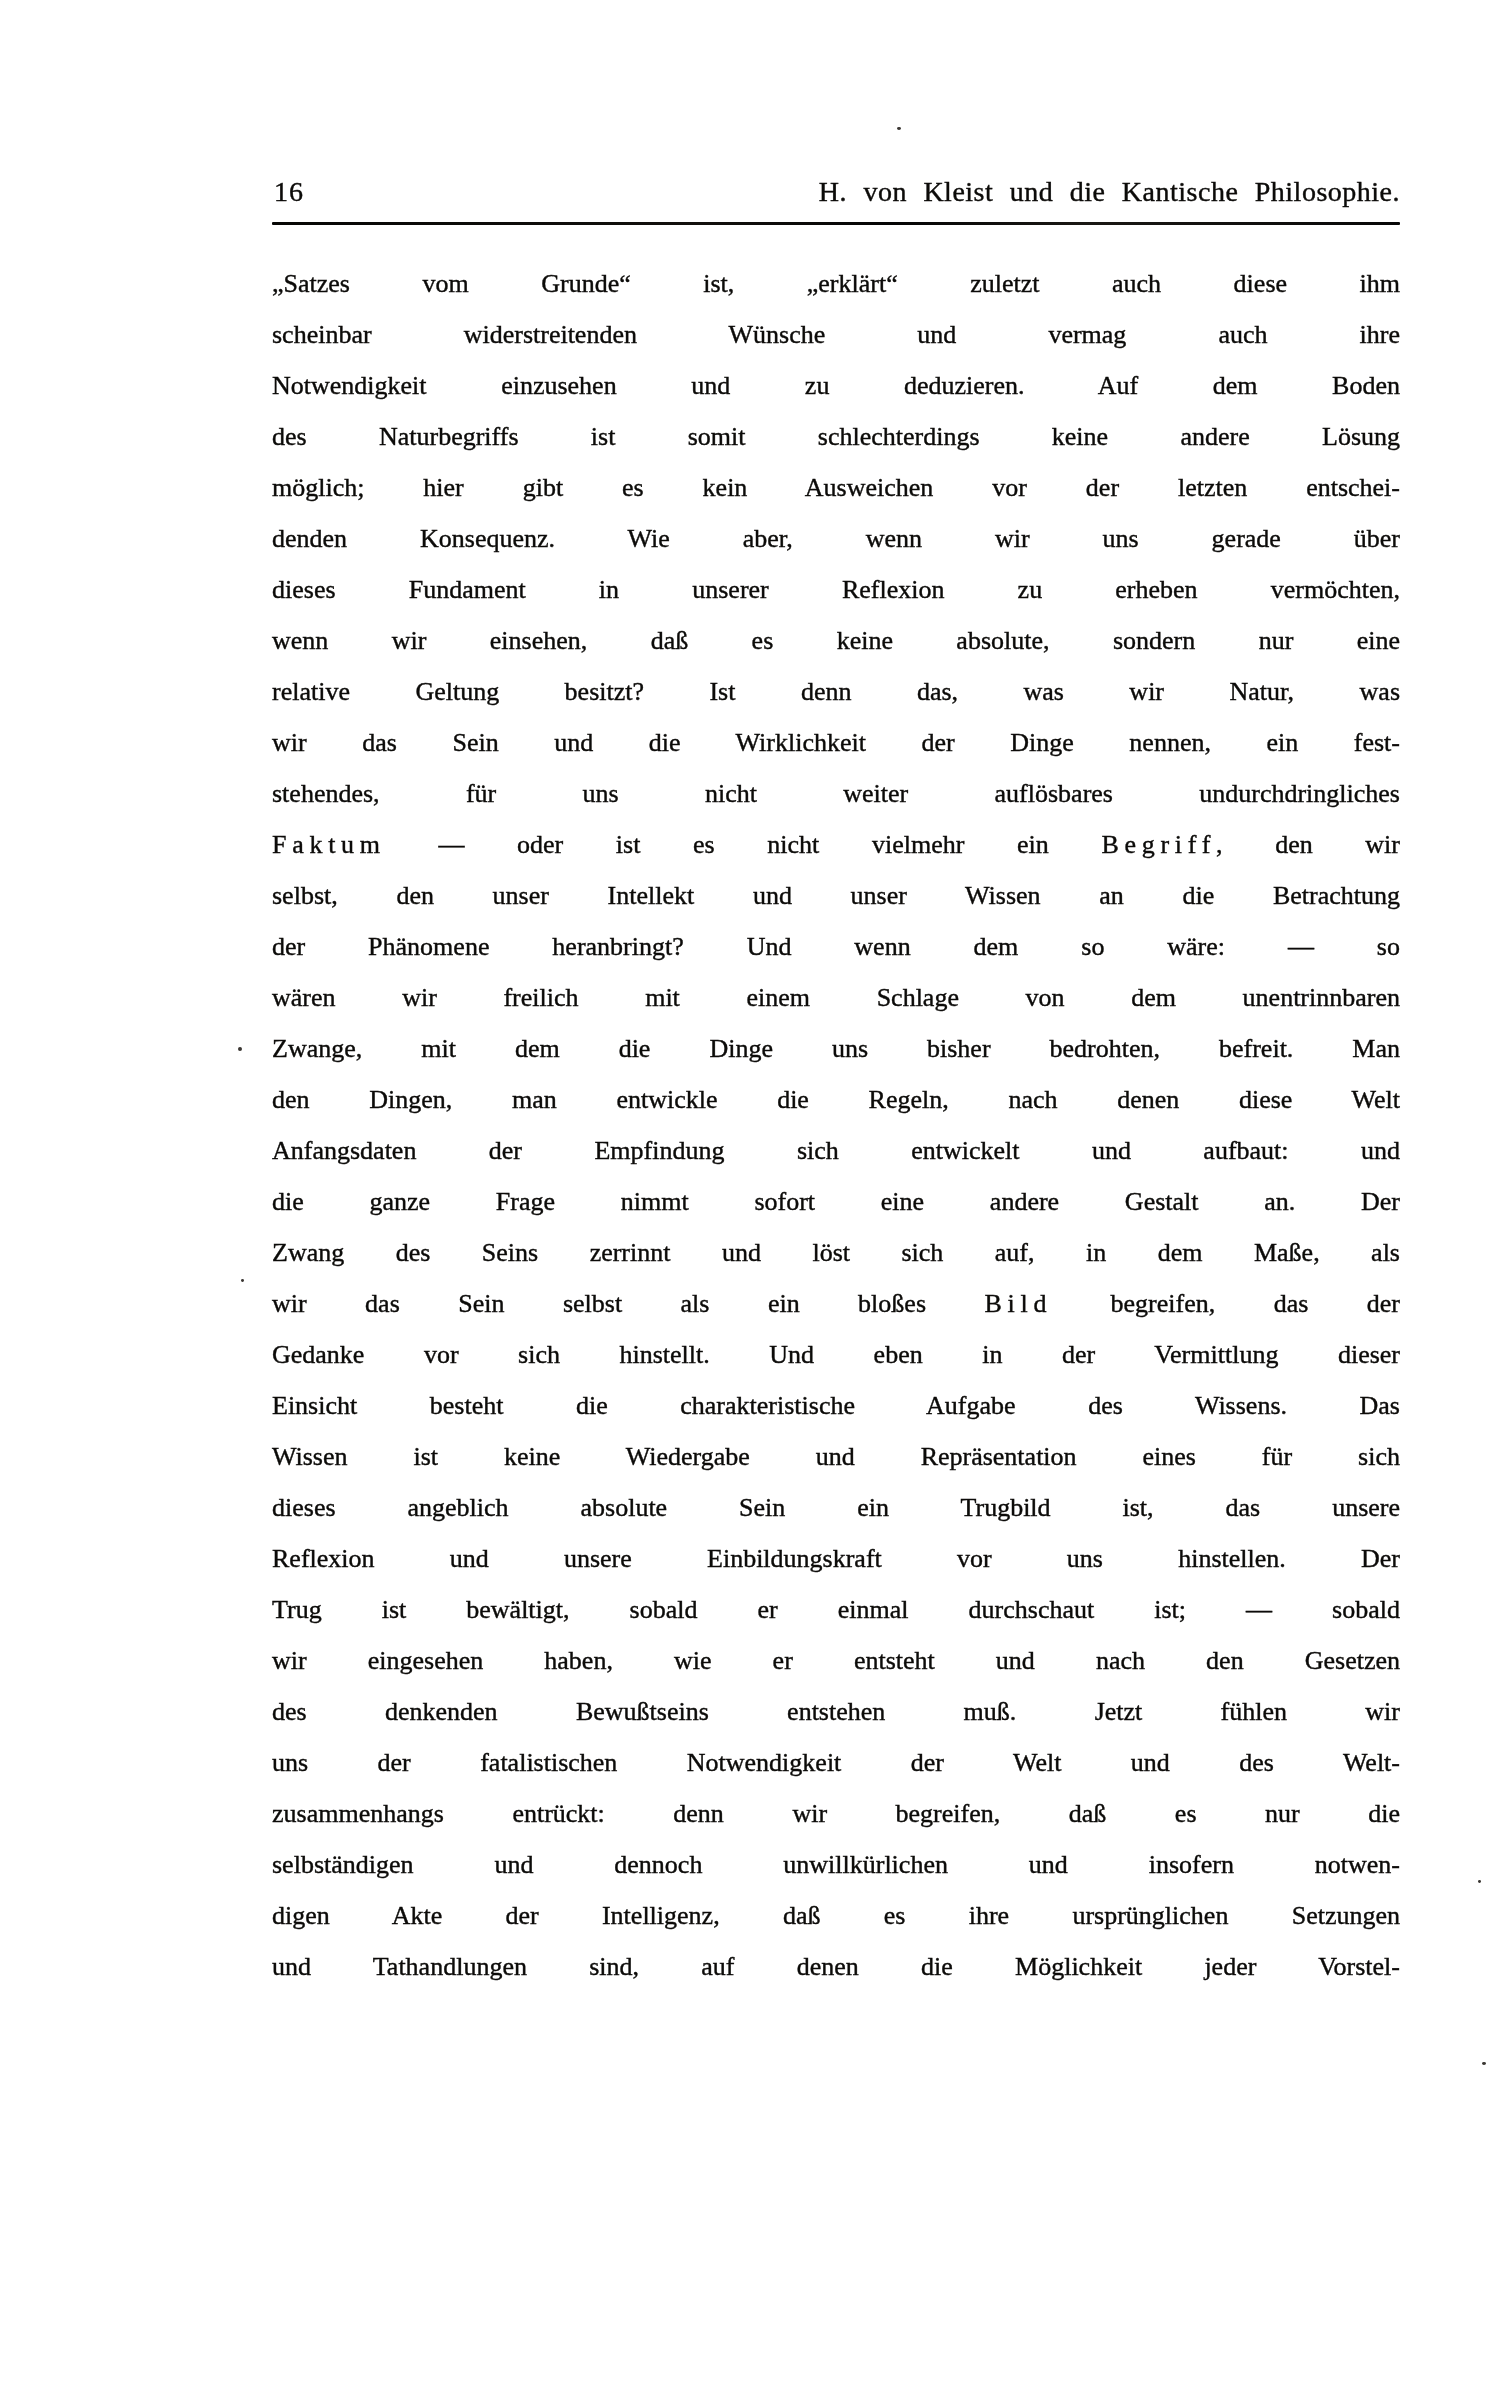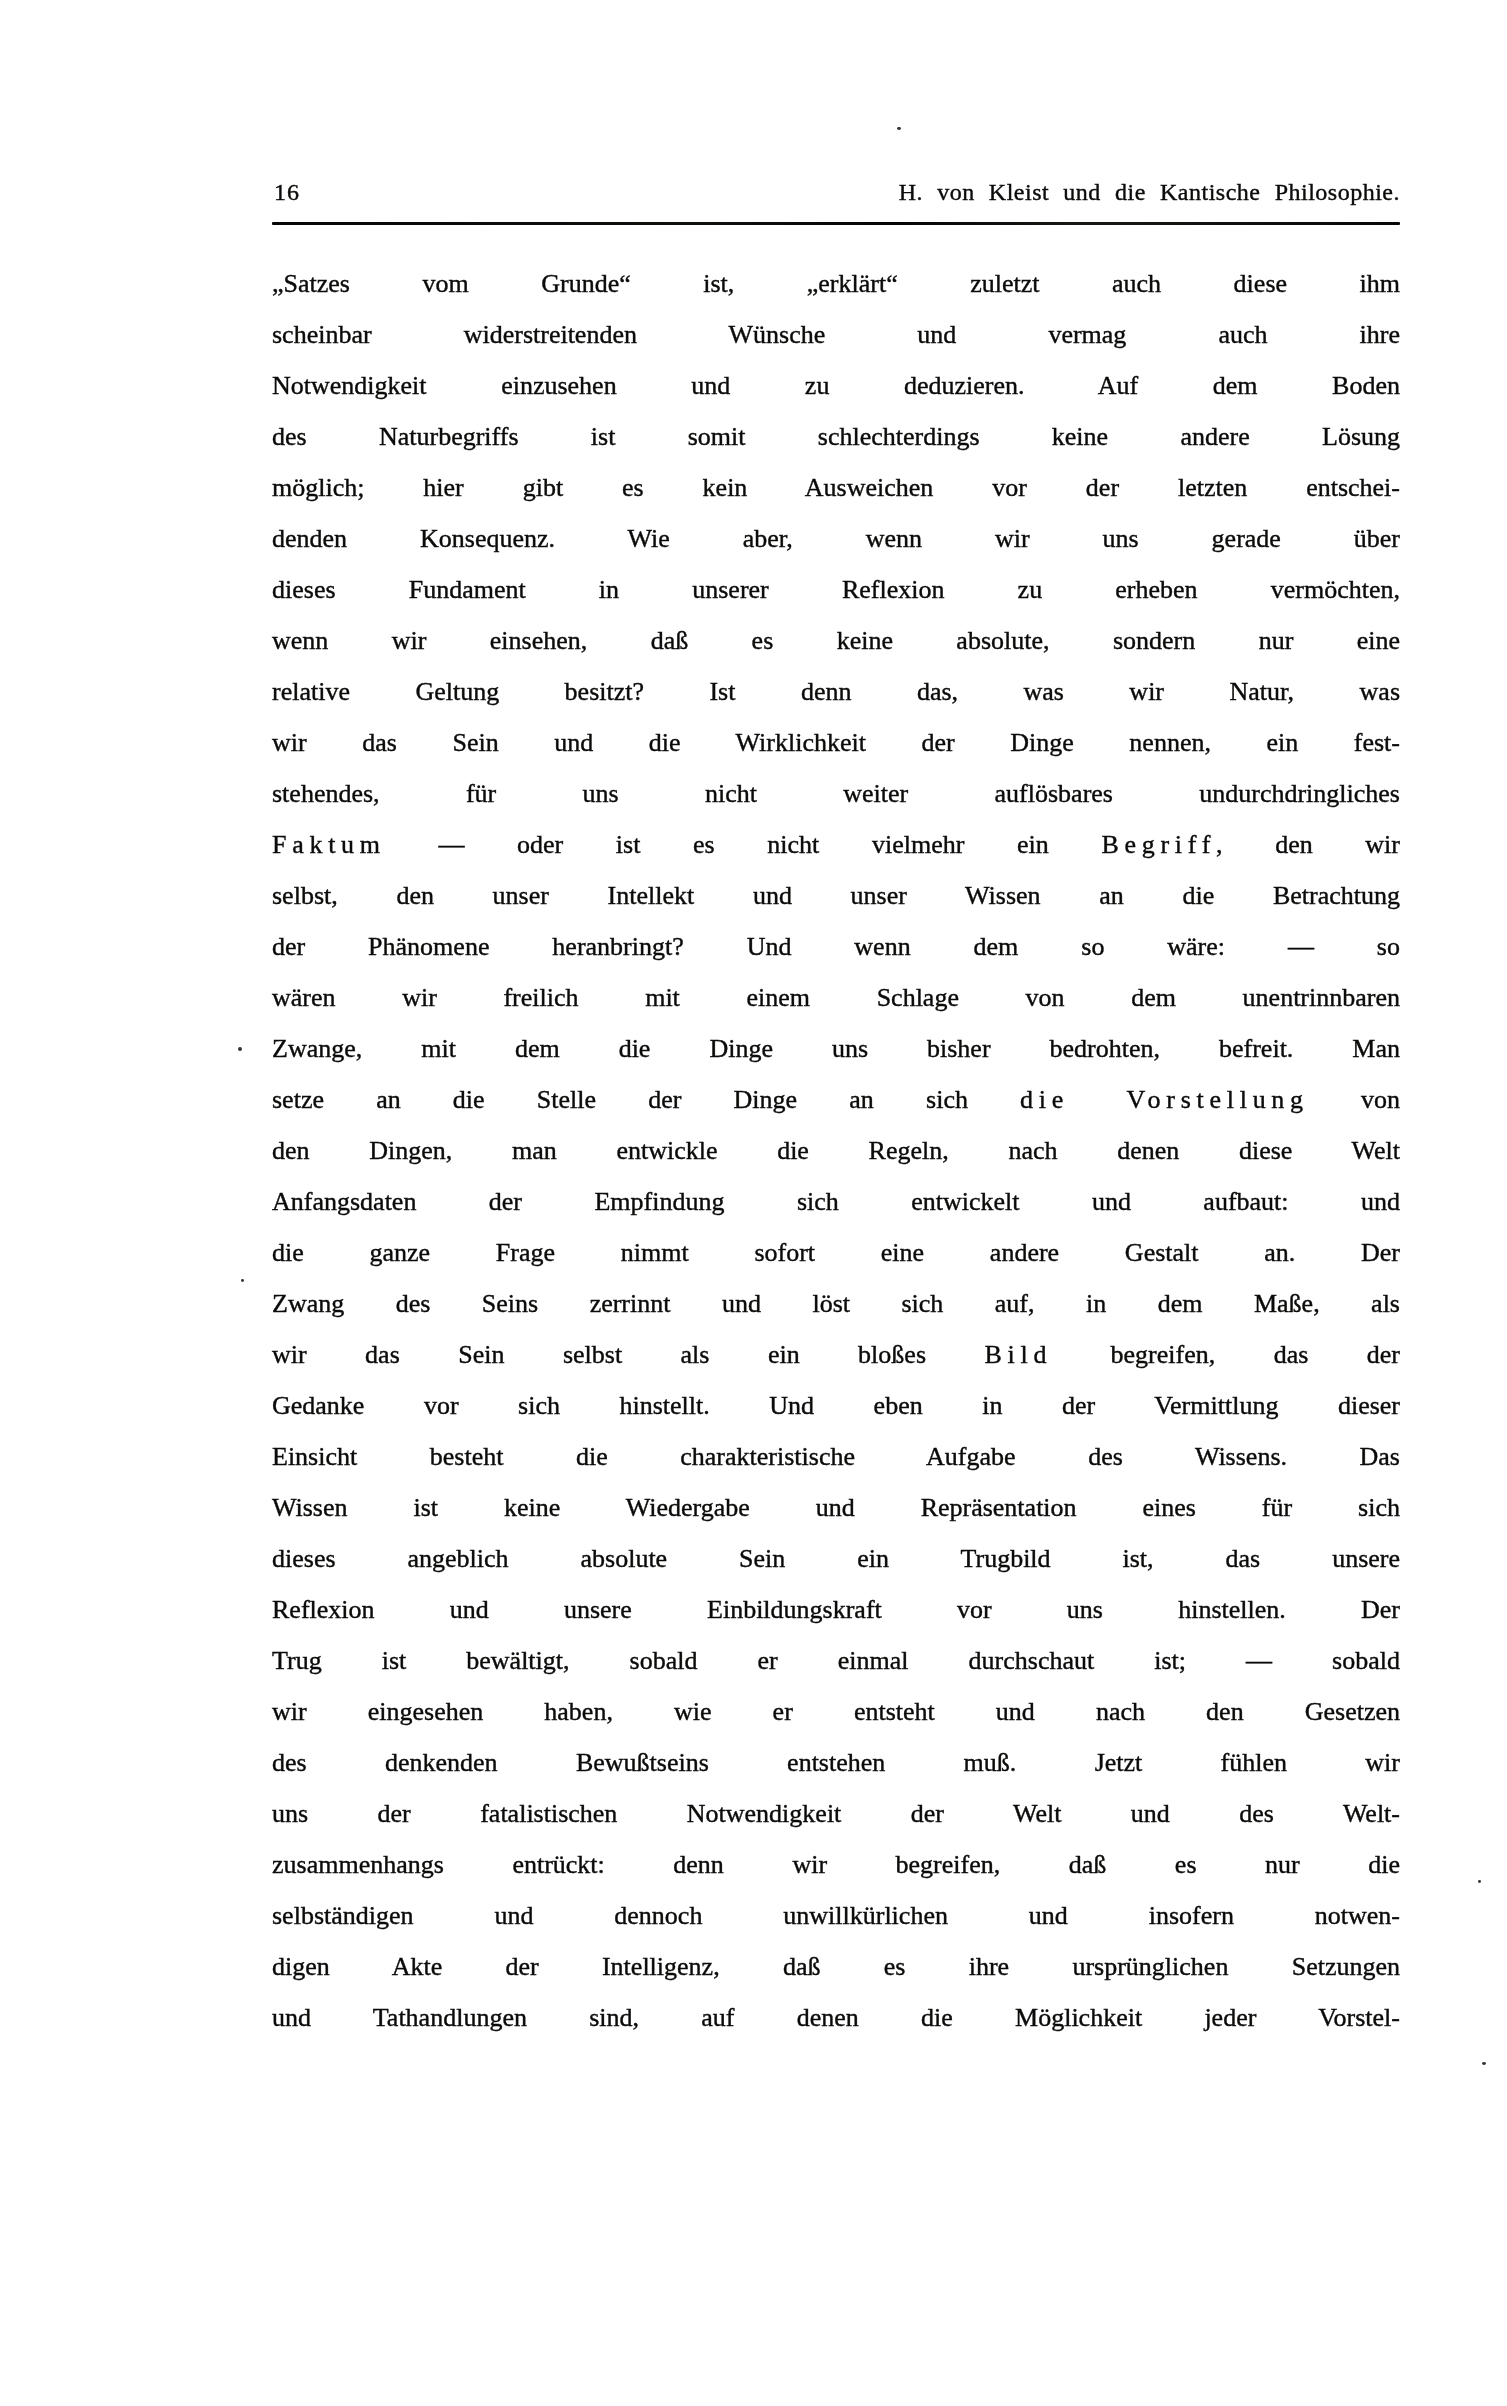--- a/index.html
+++ b/index.html
@@ -16,21 +16,21 @@
     color: #0c0b09;
   }
   .content {
     position: absolute;
     left: 272px; top: 170px;
     width: 1128px;
   }
   .page-header {
     position: relative;
     height: 44px;
-    font-size: 24px;
+    font-size: 28px;
     line-height: 44px;
     -webkit-text-stroke: 0.4px #0c0b09;
   }
   .page-number {
     position: absolute;
     left: 1.9px; top: 0;
     letter-spacing: 1px;
   }
   .running-title {
     display: block;
@@ -88,21 +88,20 @@
         <div class="line"><span>dieses Fundament in unserer Reflexion zu erheben vermöchten,</span></div>
         <div class="line"><span>wenn wir einsehen, daß es keine absolute, sondern nur eine</span></div>
         <div class="line"><span>relative Geltung besitzt? Ist denn das, was wir Natur, was</span></div>
         <div class="line"><span>wir das Sein und die Wirklichkeit der Dinge nennen, ein fest-</span></div>
         <div class="line"><span>stehendes, für uns nicht weiter auflösbares undurchdringliches</span></div>
         <div class="line"><span class="sperr">Faktum</span><span> — oder ist es nicht vielmehr ein </span><span class="sperr">Begriff</span><span>, den wir</span></div>
         <div class="line"><span>selbst, den unser Intellekt und unser Wissen an die Betrachtung</span></div>
         <div class="line"><span>der Phänomene heranbringt? Und wenn dem so wäre: — so</span></div>
         <div class="line"><span>wären wir freilich mit einem Schlage von dem unentrinnbaren</span></div>
         <div class="line"><span>Zwange, mit dem die Dinge uns bisher bedrohten, befreit. Man</span></div>
-        <div class="line"><span>setze an die Stelle der Dinge an sich </span><span class="sperr">die Vorstellung</span><span> von</span></div>
         <div class="line"><span>den Dingen, man entwickle die Regeln, nach denen diese Welt</span></div>
         <div class="line"><span>Anfangsdaten der Empfindung sich entwickelt und aufbaut: und</span></div>
         <div class="line"><span>die ganze Frage nimmt sofort eine andere Gestalt an. Der</span></div>
         <div class="line"><span>Zwang des Seins zerrinnt und löst sich auf, in dem Maße, als</span></div>
         <div class="line"><span>wir das Sein selbst als ein bloßes </span><span class="sperr">Bild</span><span> begreifen, das der</span></div>
         <div class="line"><span>Gedanke vor sich hinstellt. Und eben in der Vermittlung dieser</span></div>
         <div class="line"><span>Einsicht besteht die charakteristische Aufgabe des Wissens. Das</span></div>
         <div class="line"><span>Wissen ist keine Wiedergabe und Repräsentation eines für sich</span></div>
         <div class="line"><span>dieses angeblich absolute Sein ein Trugbild ist, das unsere</span></div>
         <div class="line"><span>Reflexion und unsere Einbildungskraft vor uns hinstellen. Der</span></div>

